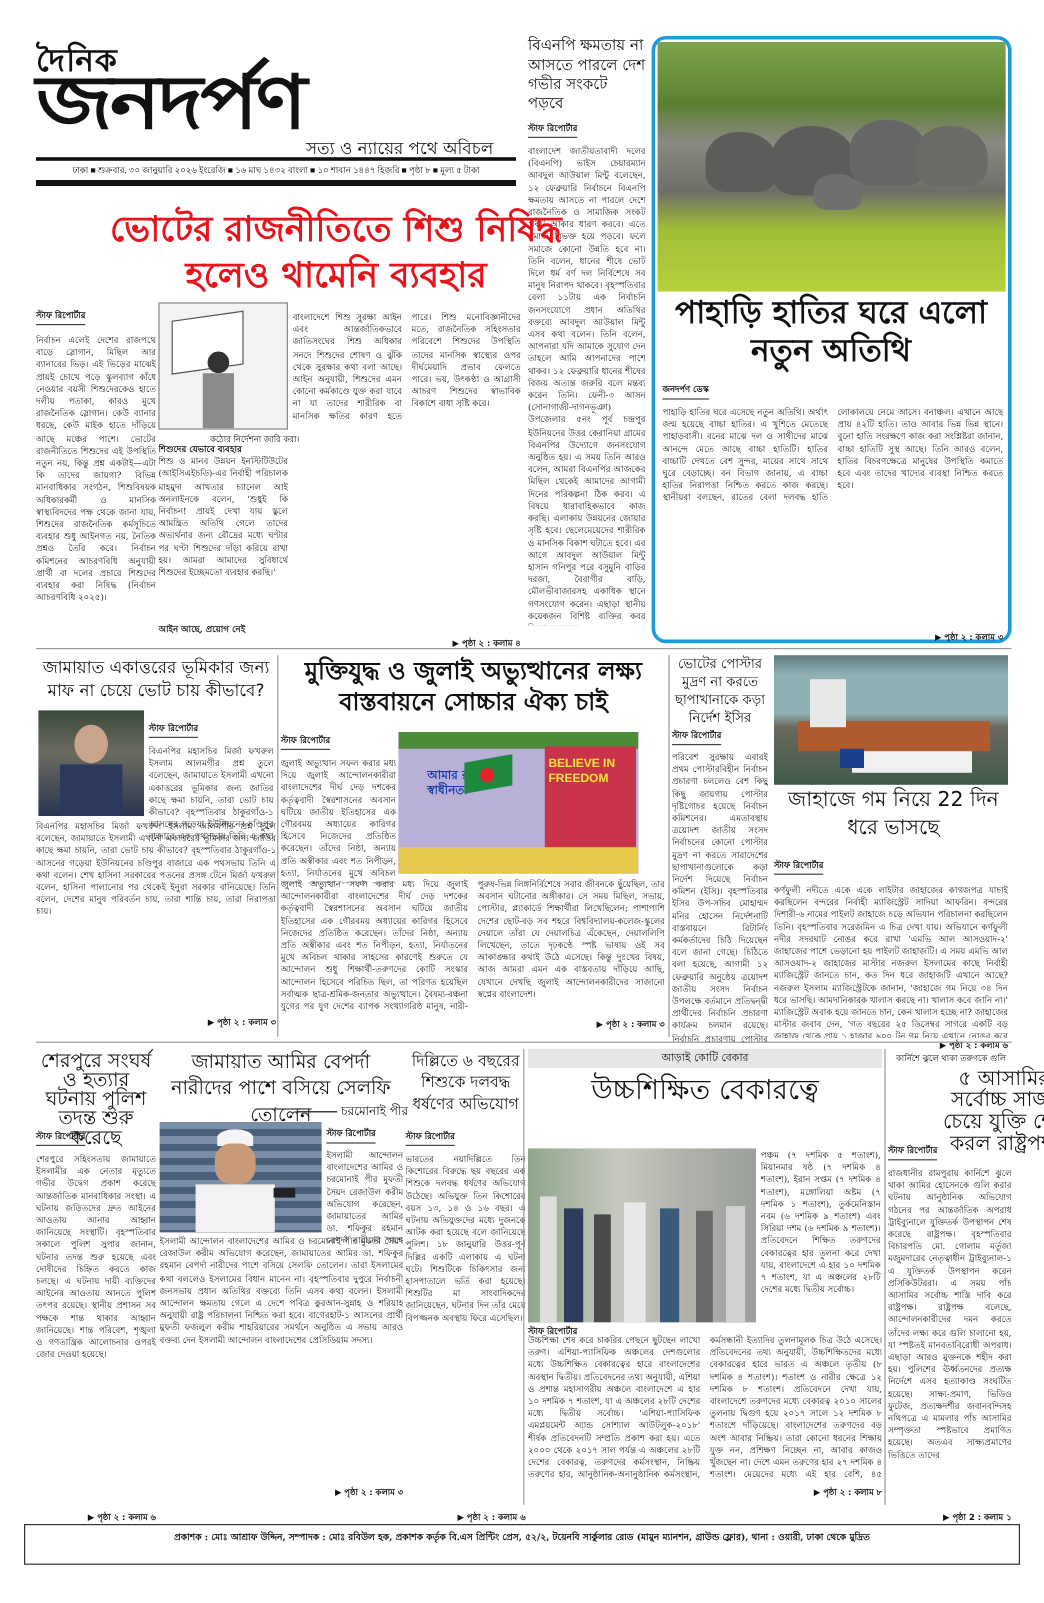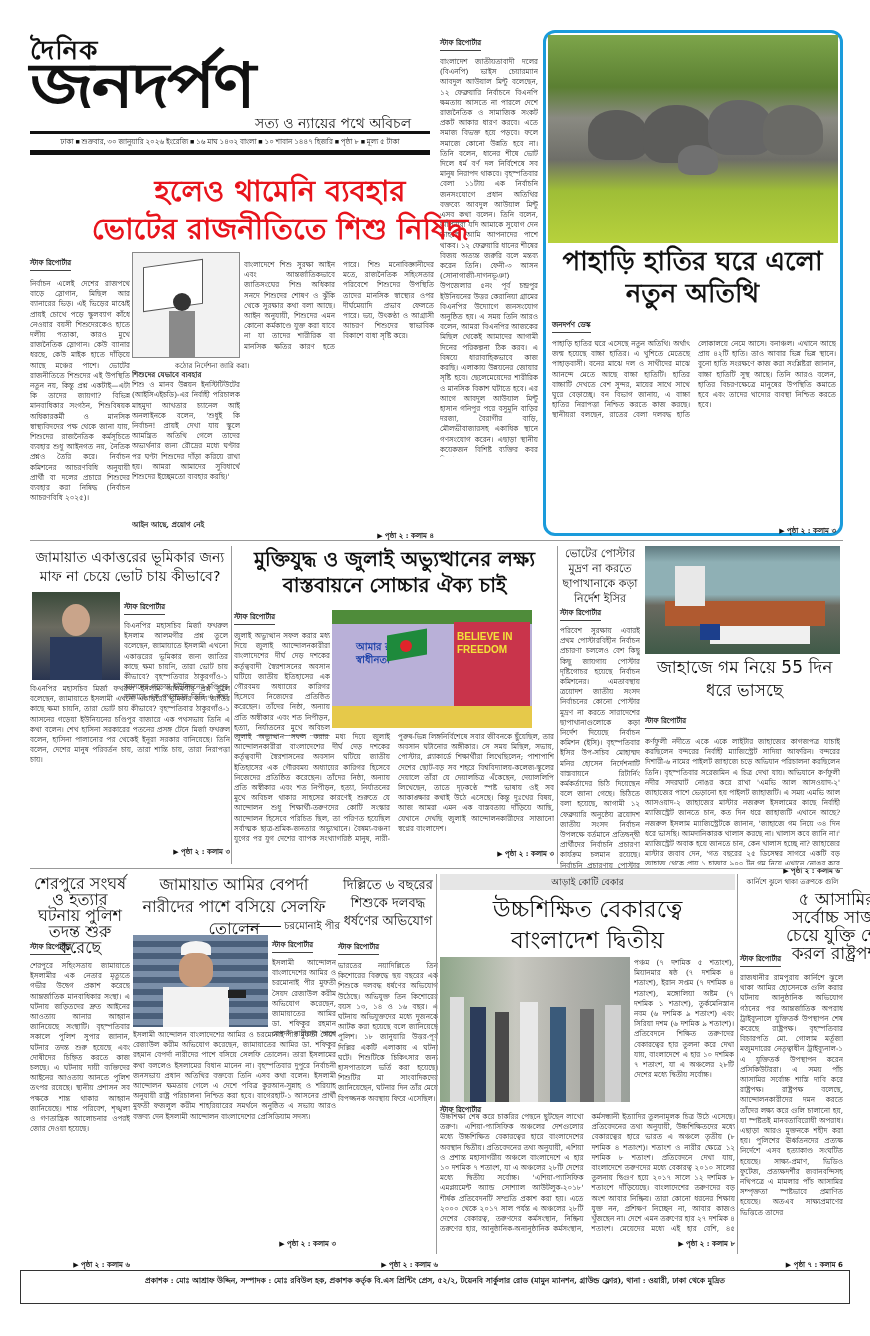--- a/index.html
+++ b/index.html
@@ -31,42 +31,43 @@
 <body>
 
 <div class="abs" id="mast-dainik">দৈনিক</div>
 <div class="abs" id="mast-title">জনদর্পণ</div>
 <div class="abs" id="mast-slogan">সত্য ও ন্যায়ের পথে অবিচল</div>
 <div class="abs" id="mast-rule-top"></div>
 <div class="abs" id="mast-dateline">ঢাকা ■ শুক্রবার, ৩০ জানুয়ারি ২০২৬ ইংরেজি ■ ১৬ মাঘ ১৪৩২ বাংলা ■ ১০ শাবান ১৪৪৭ হিজরি ■ পৃষ্ঠা ৮ ■ মূল্য ৫ টাকা</div>
 <div class="abs" id="mast-rule-bot"></div>
 
 <div class="abs" style="left:440px;top:30px;width:98px;height:505px;">
+  <div class="hl" style="font-size:12.5px;line-height:16px;text-align:left;font-weight:normal;">বিএনপি ক্ষমতায় না আসতে পারলে দেশ গভীর সংকটে পড়বে</div>
   <div class="byline" style="margin-top:3px;">স্টাফ রিপোর্টার</div>
   <div class="txt" style="margin-top:6px;height:400px;">বাংলাদেশ জাতীয়তাবাদী দলের (বিএনপি) ভাইস চেয়ারম্যান আবদুল আউয়াল মিন্টু বলেছেন, ১২ ফেব্রুয়ারি নির্বাচনে বিএনপি ক্ষমতায় আসতে না পারলে দেশে রাজনৈতিক ও সামাজিক সংকট প্রকট আকার ধারণ করবে। এতে সমাজ বিভক্ত হয়ে পড়বে। ফলে সমাজে কোনো উন্নতি হবে না। তিনি বলেন, ধানের শীষে ভোট দিলে ধর্ম বর্ণ দল নির্বিশেষে সব মানুষ নিরাপদ থাকবে। বৃহস্পতিবার বেলা ১১টায় এক নির্বাচনি জনসংযোগে প্রধান অতিথির বক্তব্যে আবদুল আউয়াল মিন্টু এসব কথা বলেন। তিনি বলেন, আপনারা যদি আমাকে সুযোগ দেন তাহলে আমি আপনাদের পাশে থাকব। ১২ ফেব্রুয়ারি ধানের শীষের বিজয় অত্যন্ত জরুরি বলে মন্তব্য করেন তিনি। ফেনী-৩ আসন (সোনাগাজী-দাগনভূঞা) উপজেলার ৫নং পূর্ব চন্দ্রপুর ইউনিয়নের উত্তর কেরানিয়া গ্রামের বিএনপির উদ্যোগে জনসংযোগ অনুষ্ঠিত হয়। এ সময় তিনি আরও বলেন, আমরা বিএনপির আজকের মিছিল থেকেই আমাদের আগামী দিনের পরিকল্পনা ঠিক করব। এ বিষয়ে ধারাবাহিকভাবে কাজ করছি। এলাকায় উন্নয়নের জোয়ার সৃষ্টি হবে। ছেলেমেয়েদের শারীরিক ও মানসিক বিকাশ ঘটাতে হবে। এর আগে আবদুল আউয়াল মিন্টু হাসান গনিপুর পরে বসুমুনি বাড়ির দরজা, বৈরাগীর বাড়ি, মৌলভীবাজারসহ একাধিক স্থানে গণসংযোগ করেন। এছাড়া স্থানীয় কয়েকজন বিশিষ্ট ব্যক্তির কবর জিয়ারত করেন।</div>
 </div>
 
 <div class="abs" id="blue-box"></div>
 <div class="abs photo" id="elephant-photo">
   <div class="ele" style="left:40px;top:75px;width:60px;height:50px;"></div>
   <div class="ele" style="left:95px;top:70px;width:70px;height:58px;"></div>
   <div class="ele" style="left:160px;top:65px;width:65px;height:55px;background:#666;"></div>
   <div class="ele" style="left:215px;top:70px;width:60px;height:50px;background:#6a6a66;"></div>
   <div class="ele" style="left:130px;top:110px;width:40px;height:30px;background:#707070;"></div>
 </div>
 <div class="abs hl" style="left:555px;top:245px;width:275px;font-size:26px;line-height:32px;font-weight:bold;">পাহাড়ি হাতির ঘরে এলো নতুন অতিথি</div>
 <div class="abs" style="left:552px;top:312px;width:284px;height:218px;">
   <div class="byline">জনদর্পণ ডেস্ক</div>
   <div class="txt" style="margin-top:6px;column-count:2;column-gap:8px;height:186px;">পাহাড়ি হাতির ঘরে এসেছে নতুন অতিথি। অর্থাৎ জন্ম হয়েছে বাচ্চা হাতির। এ খুশিতে মেতেছে পাহাড়বাসী। বনের মাঝে দল ও সাথীদের মাঝে আনন্দে মেতে আছে বাচ্চা হাতিটি। হাতির বাচ্চাটি দেখতে বেশ সুন্দর, মায়ের সাথে সাথে ঘুরে বেড়াচ্ছে। বন বিভাগ জানায়, এ বাচ্চা হাতির নিরাপত্তা নিশ্চিত করতে কাজ করছে। স্থানীয়রা বলছেন, রাতের বেলা দলবদ্ধ হাতি লোকালয়ে নেমে আসে। বনাঞ্চল। এখানে আছে প্রায় ৪২টি হাতি। তাও আবার ভিন্ন ভিন্ন স্থানে। বুনো হাতি সংরক্ষণে কাজ করা সংশ্লিষ্টরা জানান, বাচ্চা হাতিটি সুস্থ আছে। তিনি আরও বলেন, হাতির বিচরণক্ষেত্রে মানুষের উপস্থিতি কমাতে হবে এবং তাদের খাদ্যের ব্যবস্থা নিশ্চিত করতে হবে।</div>
   <div class="cont">▶ পৃষ্ঠা ২ : কলাম ৩</div>
 </div>
 
 <div class="abs hl" id="lead-headline">
+  <div>ভোটের রাজনীতিতে শিশু নিষিদ্ধ</div>
   <div>হলেও থামেনি ব্যবহার</div>
-  <div>ভোটের রাজনীতিতে শিশু নিষিদ্ধ</div>
 </div>
 <div class="abs" style="left:30px;top:250px;width:100px;height:290px;">
   <div class="byline">স্টাফ রিপোর্টার</div>
   <div class="txt" style="margin-top:8px;height:275px;">নির্বাচন এলেই দেশের রাজপথে বাড়ে স্লোগান, মিছিল আর ব্যানারের ভিড়। এই ভিড়ের মাঝেই প্রায়ই চোখে পড়ে স্কুলব্যাগ কাঁধে নেওয়ার বয়সী শিশুদেরকেও হাতে দলীয় পতাকা, কারও মুখে রাজনৈতিক স্লোগান। কেউ ব্যানার ধরছে, কেউ মাইক হাতে দাঁড়িয়ে আছে মঞ্চের পাশে। ভোটের রাজনীতিতে শিশুদের এই উপস্থিতি নতুন নয়, কিন্তু প্রশ্ন একটাই—এটা কি তাদের জায়গা? বিভিন্ন মানবাধিকার সংগঠন, শিশুবিষয়ক অধিকারকর্মী ও মানসিক স্বাস্থ্যবিদদের পক্ষ থেকে জানা যায়, শিশুদের রাজনৈতিক কর্মসূচিতে ব্যবহার শুধু আইনগত নয়, নৈতিক প্রশ্নও তৈরি করে। নির্বাচন কমিশনের আচরণবিধি অনুযায়ী প্রার্থী বা দলের প্রচারে শিশুদের ব্যবহার করা নিষিদ্ধ (নির্বাচন আচরণবিধি ২০২৫)।</div>
 </div>
 <div class="abs photo" style="left:132px;top:252px;width:108px;height:106px;background:#f2f2f2;border:1px solid #888;">
   <div style="position:absolute;left:10px;top:10px;width:60px;height:45px;background:#fff;border:1px solid #555;transform:skewY(-8deg);"></div>
   <div style="position:absolute;left:40px;top:40px;width:18px;height:18px;border-radius:50%;background:#333;"></div>
   <div style="position:absolute;left:36px;top:58px;width:26px;height:46px;background:#8a8a8a;"></div>
 </div>
@@ -129,21 +130,21 @@
 </div>
 <div class="abs" style="left:440px;top:686px;width:116px;height:178px;">
 </div>
 
 <div class="abs photo" style="left:645px;top:546px;width:195px;height:108px;background:linear-gradient(#5f7a80 0%,#8fb0b5 15%,#8fb0b5 45%,#6a6a60 55%,#3f5a48 100%);">
   <div style="position:absolute;left:20px;top:55px;width:160px;height:25px;background:#b05a30;"></div>
   <div style="position:absolute;left:30px;top:20px;width:30px;height:40px;background:#e8e8e8;"></div>
   <div style="position:absolute;left:65px;top:80px;width:100px;height:18px;background:#f0f0f0;"></div>
   <div style="position:absolute;left:55px;top:78px;width:20px;height:16px;background:#1c3f8c;"></div>
 </div>
-<div class="abs hl" style="left:652px;top:656px;width:185px;font-size:17px;line-height:23px;font-weight:normal;">জাহাজে গম নিয়ে 55 দিন ধরে ভাসছে</div>
+<div class="abs hl" style="left:652px;top:656px;width:185px;font-size:17px;line-height:23px;font-weight:normal;">জাহাজে গম নিয়ে 22 দিন ধরে ভাসছে</div>
 <div class="abs" style="left:645px;top:708px;width:195px;height:156px;">
   <div class="byline">স্টাফ রিপোর্টার</div>
   <div class="txt" style="margin-top:8px;height:128px;">কর্ণফুলী নদীতে একে একে লাইটার জাহাজের কাগজপত্র যাচাই করছিলেন বন্দরের নির্বাহী ম্যাজিস্ট্রেট সাদিয়া আফরিন। বন্দরের দিশারী-৬ নামের পাইলট জাহাজে চড়ে অভিযান পরিচালনা করছিলেন তিনি। বৃহস্পতিবার সরেজমিন এ চিত্র দেখা যায়। অভিযানে কর্ণফুলী নদীর সদরঘাট নোঙর করে রাখা 'এমভি আল আসওয়াদ-২' জাহাজের পাশে ভেড়ানো হয় পাইলট জাহাজটি। এ সময় এমভি আল আসওয়াদ-২ জাহাজের মাস্টার নজরুল ইসলামের কাছে নির্বাহী ম্যাজিস্ট্রেট জানতে চান, কত দিন ধরে জাহাজটি এখানে আছে? নজরুল ইসলাম ম্যাজিস্ট্রেটকে জানান, 'জাহাজে গম নিয়ে ৩৪ দিন ধরে ভাসছি। আমদানিকারক খালাস করছে না। খালাস কবে জানি না।' ম্যাজিস্ট্রেট অবাক হয়ে জানতে চান, কেন খালাস হচ্ছে না? জাহাজের মাস্টার জবাব দেন, 'গত বছরের ২৫ ডিসেম্বর সাগরে একটি বড় জাহাজ থেকে প্রায় ১ হাজার ৯০০ টন গম নিয়ে এখানে নোঙর করে আছি। তারা (আমদানিকারক) যখন বলবে, তখনই খালাস হবে।' পাশে থাকা এমভি আল-ওয়াহাব নামের আরেকটি জাহাজেও একই চিত্র পান ম্যাজিস্ট্রেট।</div>
   <div class="cont">▶ পৃষ্ঠা ২ : কলাম ৬</div>
 </div>
 
 <div class="rule-h" style="left:30px;top:868px;width:813px;"></div>
 
 <div class="abs hl" style="left:30px;top:876px;width:100px;font-size:16px;line-height:16px;font-weight:normal;">শেরপুরে সংঘর্ষ ও হত্যার ঘটনায় পুলিশ তদন্ত শুরু করেছে</div>
 <div class="abs" style="left:30px;top:934px;width:100px;height:320px;">
@@ -176,21 +177,20 @@
   <div class="byline">স্টাফ রিপোর্টার</div>
   <div class="txt" style="margin-top:6px;height:298px;">ভারতের নয়াদিল্লিতে তিন কিশোরের বিরুদ্ধে ছয় বছরের এক শিশুকে দলবদ্ধ ধর্ষণের অভিযোগ উঠেছে। অভিযুক্ত তিন কিশোরের বয়স ১৩, ১৪ ও ১৬ বছর। এ ঘটনায় অভিযুক্তদের মধ্যে দুজনকে আটক করা হয়েছে বলে জানিয়েছে পুলিশ। ১৮ জানুয়ারি উত্তর-পূর্ব দিল্লির একটি এলাকায় এ ঘটনা ঘটে। শিশুটিকে চিকিৎসার জন্য হাসপাতালে ভর্তি করা হয়েছে। শিশুটির মা সাংবাদিকদের জানিয়েছেন, ঘটনার দিন তাঁর মেয়ে বিপজ্জনক অবস্থায় ফিরে এসেছিল।</div>
   <div class="cont">▶ পৃষ্ঠা ২ : কলাম ৬</div>
 </div>
 
 <div class="abs" style="left:440px;top:874px;width:295px;height:16px;background:#e6e6e6;text-align:center;font-size:9px;line-height:16px;font-family:'DejaVu Serif',serif;">
   <span>আড়াই কোটি বেকার</span>
 </div>
 <div class="abs hl" style="left:440px;top:894px;width:295px;font-size:23px;line-height:31px;font-weight:normal;">
   <div>উচ্চশিক্ষিত বেকারত্বে</div>
-  <div>বাংলাদেশ দ্বিতীয়</div>
 </div>
 <div class="abs photo" style="left:440px;top:957px;width:190px;height:145px;background:linear-gradient(90deg,#8fa68a 0%,#c8c8c0 40%,#b0b0aa 70%,#9aa09a 100%);">
   <div style="position:absolute;left:10px;top:40px;width:14px;height:105px;background:#ddd;"></div>
   <div style="position:absolute;left:30px;top:50px;width:16px;height:95px;background:#2c3c5a;"></div>
   <div style="position:absolute;left:55px;top:55px;width:14px;height:90px;background:#4a4a4a;"></div>
   <div style="position:absolute;left:80px;top:45px;width:18px;height:100px;background:#e8e8e8;"></div>
   <div style="position:absolute;left:110px;top:50px;width:16px;height:95px;background:#3a5a7a;"></div>
   <div style="position:absolute;left:140px;top:52px;width:14px;height:93px;background:#6a6a6a;"></div>
   <div style="position:absolute;left:165px;top:48px;width:16px;height:97px;background:#d0d0d0;"></div>
 </div>
@@ -204,21 +204,21 @@
     <span>শতাংশ ও নারীর ক্ষেত্রে ১২ দশমিক ৮ শতাংশ। প্রতিবেদনে দেখা যায়, বাংলাদেশে তরুণদের মধ্যে বেকারত্ব ২০১০ সালের তুলনায় দ্বিগুণ হয়ে ২০১৭ সালে ১২ দশমিক ৮ শতাংশে দাঁড়িয়েছে। বাংলাদেশের তরুণদের বড় অংশ আবার নিষ্ক্রিয়। তারা কোনো ধরনের শিক্ষায় যুক্ত নন, প্রশিক্ষণ নিচ্ছেন না, আবার কাজও খুঁজছেন না। দেশে এমন তরুণের হার ২৭ দশমিক ৪ শতাংশ। মেয়েদের মধ্যে এই হার বেশি, ৪৫ শতাংশের কাছাকাছি। পরিসংখ্যান মতে, বর্তমানে দেশে বেকারের সংখ্যা প্রায় আড়াই কোটি। যা দেশের মোট জনসংখ্যার ১৫ দশমিক ৫ শতাংশ।</span>
   </div>
   <div class="cont">▶ পৃষ্ঠা ২ : কলাম ৮</div>
 </div>
 
 <div class="abs" style="left:740px;top:876px;width:105px;text-align:center;font-size:7px;font-family:'DejaVu Serif',serif;">কার্নিশে ঝুলে থাকা তরুণকে গুলি</div>
 <div class="abs hl" style="left:784px;top:890px;width:105px;font-size:17px;line-height:18px;font-weight:normal;">৫ আসামির সর্বোচ্চ সাজা চেয়ে যুক্তি শেষ করল রাষ্ট্রপক্ষ</div>
 <div class="abs" style="left:740px;top:946px;width:103px;height:308px;">
   <div class="byline">স্টাফ রিপোর্টার</div>
   <div class="txt" style="margin-top:6px;height:286px;">রাজধানীর রামপুরায় কার্নিশে ঝুলে থাকা আমির হোসেনকে গুলি করার ঘটনায় আনুষ্ঠানিক অভিযোগ গঠনের পর আন্তর্জাতিক অপরাধ ট্রাইব্যুনালে যুক্তিতর্ক উপস্থাপন শেষ করেছে রাষ্ট্রপক্ষ। বৃহস্পতিবার বিচারপতি মো. গোলাম মর্তূজা মজুমদারের নেতৃত্বাধীন ট্রাইব্যুনাল-১ এ যুক্তিতর্ক উপস্থাপন করেন প্রসিকিউটররা। এ সময় পাঁচ আসামির সর্বোচ্চ শাস্তি দাবি করে রাষ্ট্রপক্ষ। রাষ্ট্রপক্ষ বলেছে, আন্দোলনকারীদের দমন করতে তাঁদের লক্ষ্য করে গুলি চালানো হয়, যা স্পষ্টতই মানবতাবিরোধী অপরাধ। এছাড়া আরও মুক্তনকে শহীদ করা হয়। পুলিশের ঊর্ধ্বতনদের প্রত্যক্ষ নির্দেশে এসব হত্যাকাণ্ড সংঘটিত হয়েছে। সাক্ষ্য-প্রমাণ, ভিডিও ফুটেজ, প্রত্যক্ষদর্শীর জবানবন্দিসহ নথিপত্রে এ মামলার পাঁচ আসামির সম্পৃক্ততা স্পষ্টভাবে প্রমাণিত হয়েছে। অতএব সাক্ষ্যপ্রমাণের ভিত্তিতে তাদের</div>
-  <div class="cont">▶ পৃষ্ঠা ৭ : কলাম 6</div>
+  <div class="cont">▶ পৃষ্ঠা 2 : কলাম ১</div>
 </div>
 
 <div class="rule-v" style="left:436px;top:874px;height:380px;"></div>
 <div class="rule-v" style="left:737px;top:874px;height:380px;"></div>
 <div class="rule-v" style="left:231px;top:546px;height:318px;"></div>
 <div class="rule-v" style="left:557px;top:546px;height:318px;"></div>
 
 <div class="abs" style="left:20px;top:1270px;width:830px;height:34px;border:1px solid #333;padding:3px 6px;font-family:'DejaVu Serif',serif;font-size:7.6px;line-height:13px;text-align:center;white-space:nowrap;overflow:hidden;">
   <div style="font-weight:bold;">প্রকাশক : মোঃ আশ্রাফ উদ্দিন, সম্পাদক : মোঃ রবিউল হক, প্রকাশক কর্তৃক বি.এস প্রিন্টিং প্রেস, ৫২/২, টয়েনবি সার্কুলার রোড (মামুন ম্যানশন, গ্রাউন্ড ফ্লোর), থানা : ওয়ারী, ঢাকা থেকে মুদ্রিত</div>
 </div>

